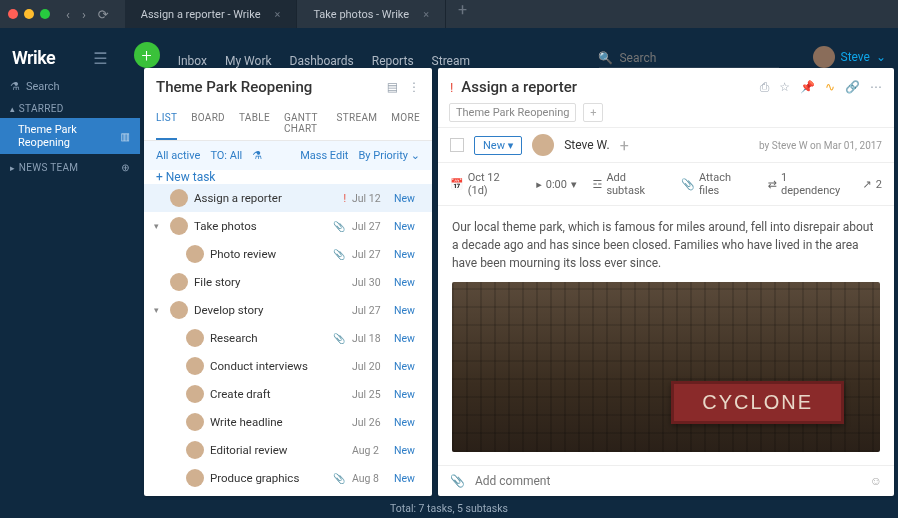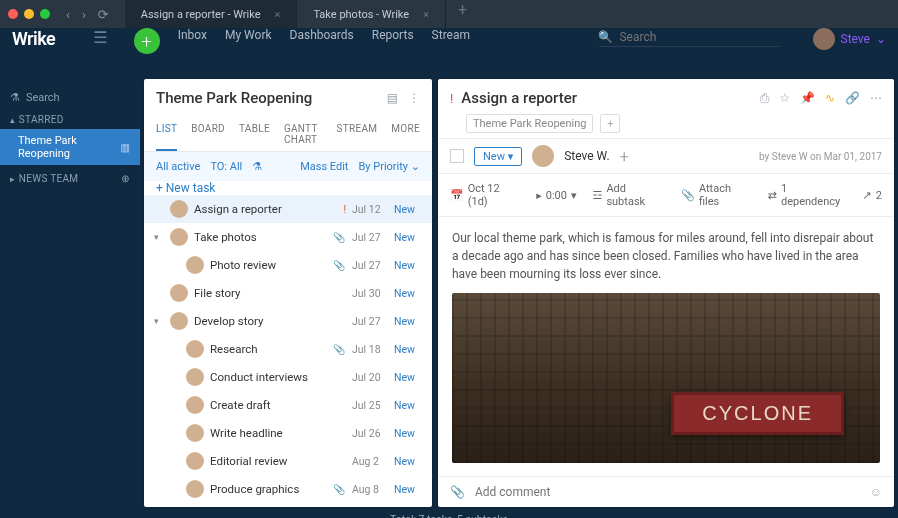--- a/index.html
+++ b/index.html
@@ -8,29 +8,29 @@
 .traffic{display:flex;gap:6px}
 .traffic span{width:10px;height:10px;border-radius:50%}
 .t-red{background:#ff5f56}.t-yel{background:#ffbd2e}.t-grn{background:#27c93f}
 .nav-arrows{display:flex;gap:12px;color:#8a9199;margin-left:8px}
 .nav-arrows span{cursor:pointer;font-size:13px}
 .tabs{display:flex;margin-left:8px;flex:1}
 .tab{padding:0 16px;height:28px;display:flex;align-items:center;color:#c5cbd3;font-size:11px;border-right:1px solid #1a2530;position:relative}
 .tab.active{background:#1e2a36}
 .tab .tx{margin-left:14px;color:#6a7480;cursor:pointer}
 .tab-add{color:#6a7480;padding:0 12px;font-size:16px;cursor:pointer}
-.topbar{height:51px;background:#0f2940;display:flex;align-items:flex-start;padding:0 12px;gap:18px;color:#c5cbd3}
+.topbar{height:40px;background:#0f2940;display:flex;align-items:flex-end;padding:0 12px;gap:18px;color:#c5cbd3}
 .logo{font-size:18px;font-weight:600;letter-spacing:-0.5px;color:#fff}
 .hamburger{color:#6a8199;font-size:16px;margin-left:20px;cursor:pointer}
 .add-btn{width:26px;height:26px;border-radius:50%;background:#3ac23a;color:#fff;display:flex;align-items:center;justify-content:center;font-size:18px;font-weight:300;cursor:pointer;margin-left:8px}
 .topnav{display:flex;gap:18px;color:#aeb8c4;font-size:12px}
 .topnav span{cursor:pointer}
 .search{margin-left:auto;display:flex;align-items:center;border-bottom:1px solid #2a3f54;width:180px;padding:2px 0;color:#5a6f84}
 .search input{background:none;border:none;outline:none;color:#aeb8c4;font-size:12px;margin-left:6px;flex:1}
-.user{display:flex;align-items:center;gap:6px;color:#8b5cf6;margin-left:16px;cursor:pointer}
+.user{display:flex;align-items:center;gap:6px;color:#0ea5e9;margin-left:16px;cursor:pointer}
 .avatar{width:22px;height:22px;border-radius:50%;background:#8a6d5a;display:inline-flex;align-items:center;justify-content:center;color:#fff;font-size:10px}
 .main{display:flex;height:428px}
 .sidebar{width:140px;padding:10px 0;color:#8a9fb5;font-size:11px}
 .filter{padding:2px 10px;display:flex;align-items:center;gap:6px}
 .sg{padding:8px 10px 4px;display:flex;align-items:center;justify-content:space-between;color:#8a9fb5;font-size:10px;letter-spacing:.3px;cursor:pointer}
 .sg .arr{font-size:9px;margin-right:4px}
 .sitem{padding:5px 10px 5px 18px;display:flex;align-items:center;justify-content:space-between;cursor:pointer;font-size:11px}
 .sitem.active{background:#2f7ec7;color:#fff}
 .sitem .ic{font-size:10px;opacity:.7}
 .content{flex:1;display:flex;gap:6px;padding:0 4px}
@@ -57,21 +57,21 @@
 .task .status{color:#2f7ec7;width:28px;font-size:10.5px}
 .task .pri{color:#e74c3c;font-size:10px}
 .task .att{color:#bbb;font-size:10px}
 .task.sub{padding-left:26px}
 .totals{padding:6px 0;text-align:center;color:#9ab;font-size:10.5px;background:#0f2940}
 .dhead{padding:10px 12px;display:flex;align-items:center;gap:8px}
 .dhead .pri{color:#e74c3c;font-size:13px}
 .dhead h2{font-size:15px;font-weight:500;flex:1}
 .dhead .icons{display:flex;gap:10px;color:#9aa4b0;font-size:12px}
 .dhead .icons span{cursor:pointer}
-.breadcrumb{padding:0 28px 8px;font-size:11px;color:#888}
+.breadcrumb{padding:0 11px 8px;font-size:11px;color:#888}
 .breadcrumb span{border:1px solid #ddd;border-radius:2px;padding:2px 6px;margin-right:4px}
 .breadcrumb .add{color:#aaa;cursor:pointer}
 .dmeta{padding:6px 12px;display:flex;align-items:center;gap:10px;border-top:1px solid #eee;border-bottom:1px solid #eee}
 .newpill{border:1px solid #2f7ec7;color:#2f7ec7;font-size:11px;padding:2px 8px;border-radius:2px;cursor:pointer}
 .cb{width:14px;height:14px;border:1px solid #ccc}
 .dmeta .av{width:22px;height:22px;border-radius:50%;background:#d0b090}
 .dmeta .assignee{font-size:12px}
 .dmeta .add{color:#aaa;font-size:16px;cursor:pointer}
 .dmeta .created{margin-left:auto;font-size:10px;color:#999}
 .dbar{padding:8px 12px;display:flex;align-items:center;gap:16px;font-size:11px;color:#666;border-bottom:1px solid #eee}

